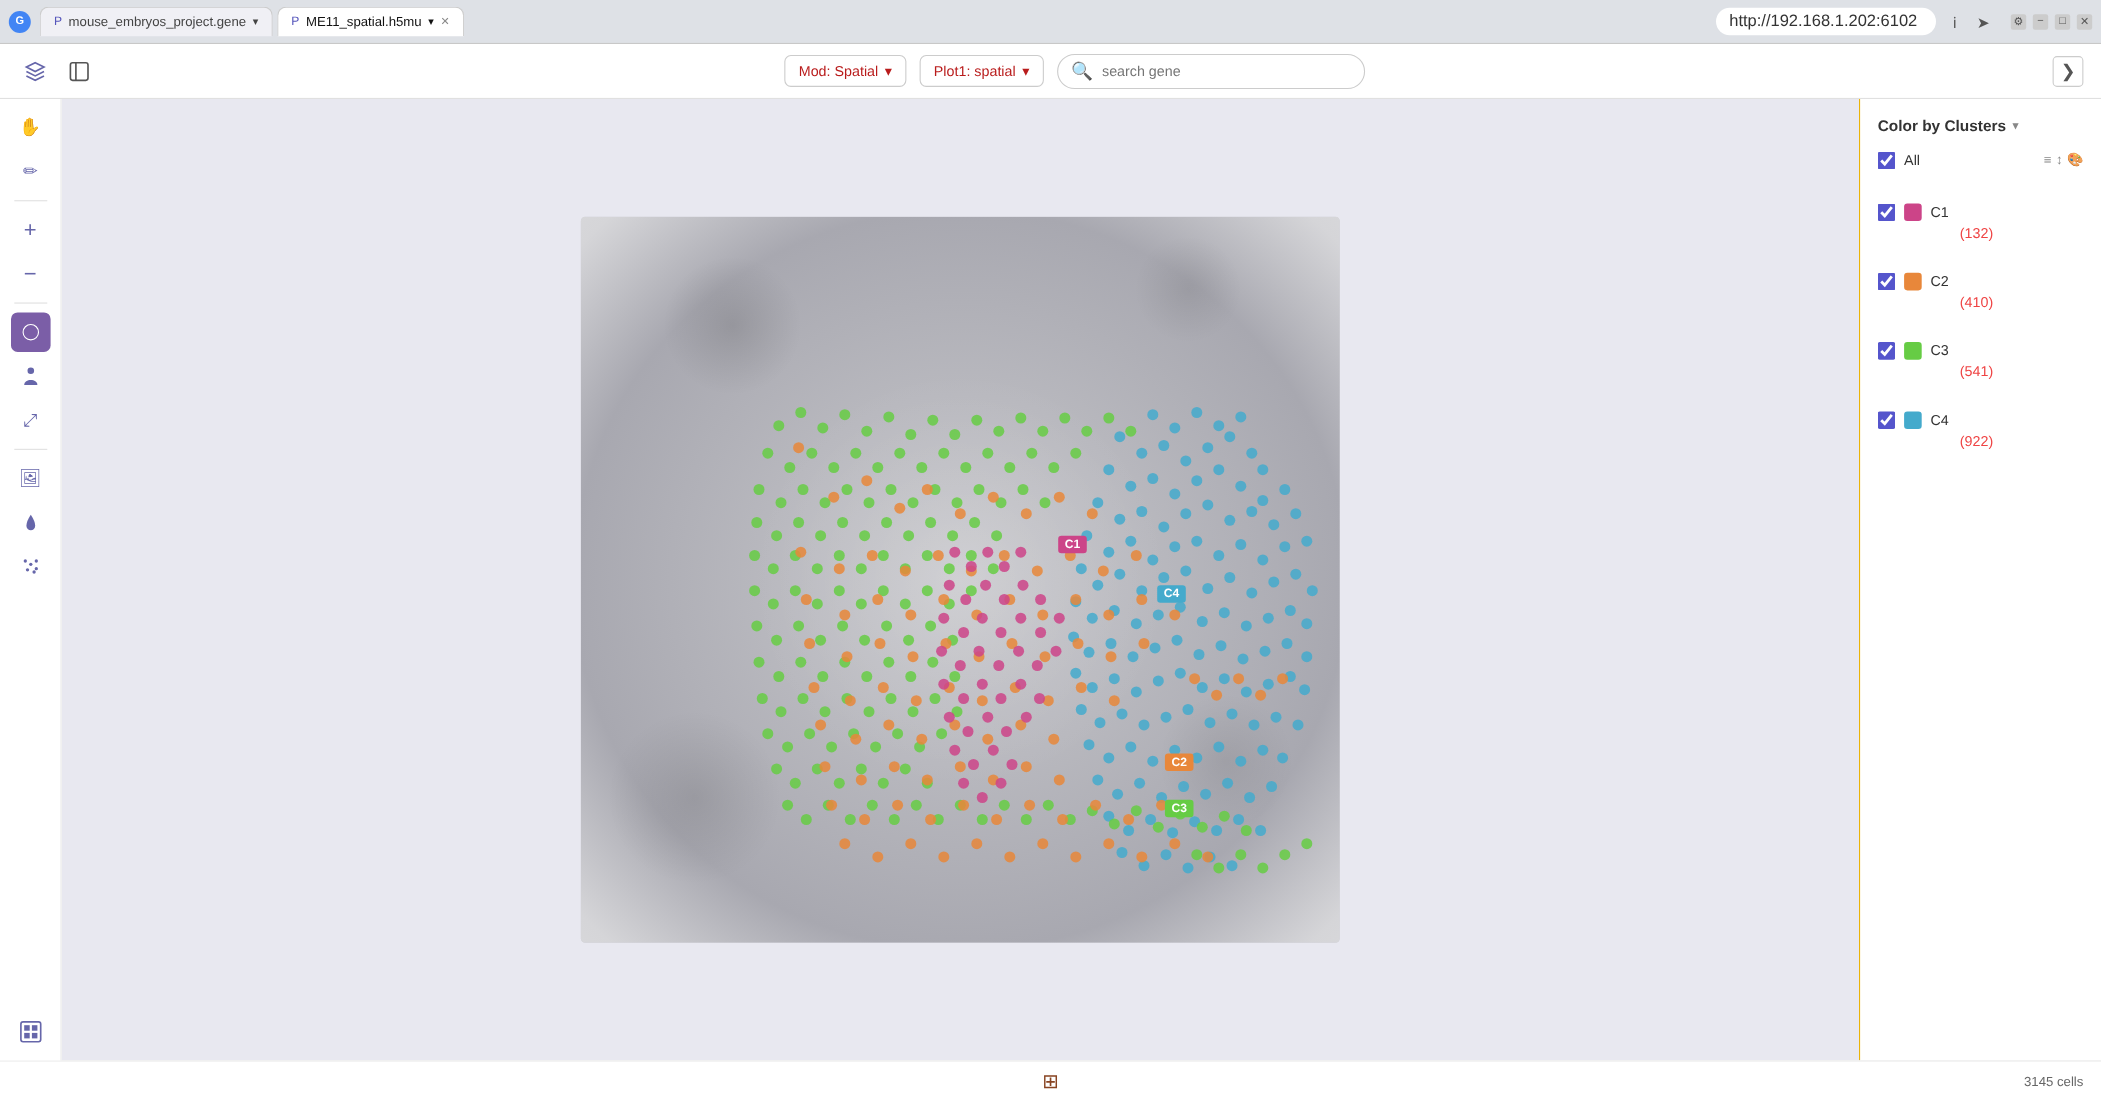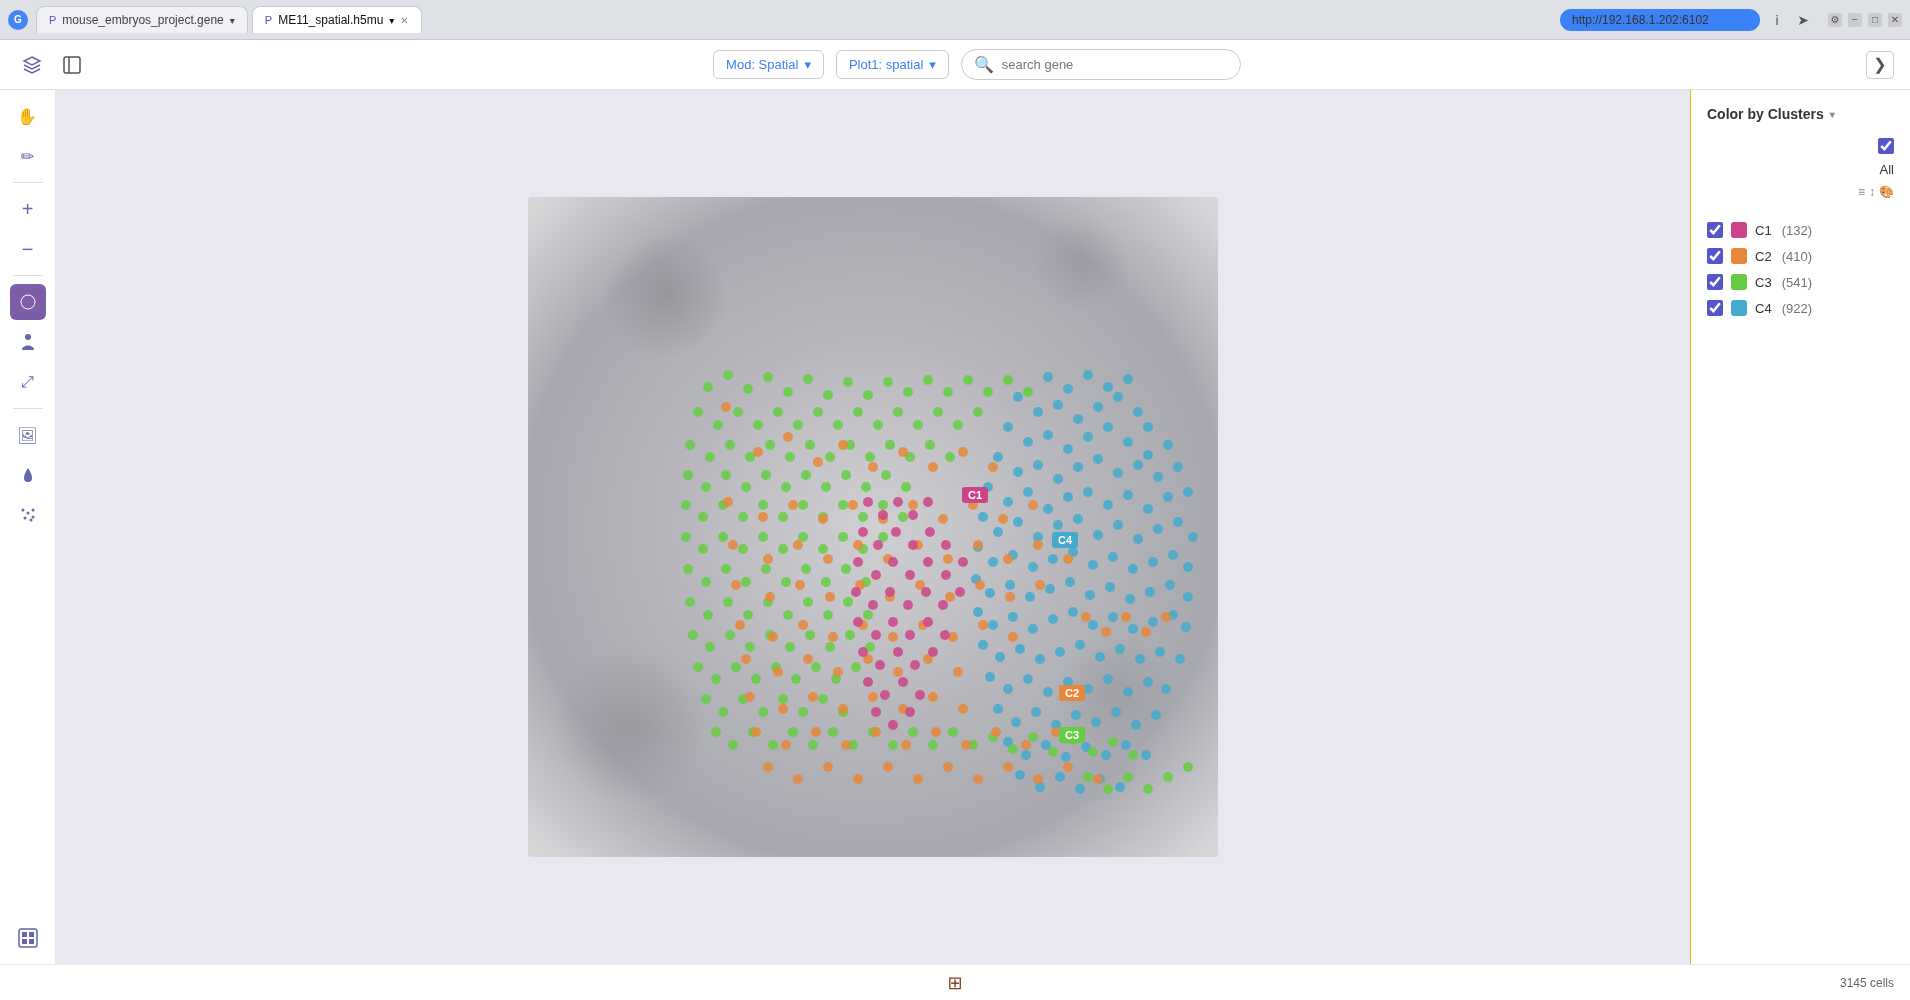--- a/index.html
+++ b/index.html
@@ -16,24 +16,24 @@
       border-bottom: 1px solid #c8c8c8;
     }
     .browser-logo {
       width: 20px; height: 20px;
       background: #4285f4;
       border-radius: 50%;
       display: flex; align-items: center; justify-content: center;
       color: white; font-size: 10px; font-weight: bold;
     }
     .address-bar {
-      background: #3b82f6;
+      background: #ffffff;
       border-radius: 20px;
       padding: 4px 12px;
-      font-size: 12px;
+      font-size: 15px;
       color: #333;
       min-width: 200px;
     }
     .tab-bar {
       display: flex;
       align-items: center;
       gap: 4px;
       flex: 1;
     }
     .tab {
@@ -114,21 +114,21 @@
       align-items: center;
       justify-content: center;
       gap: 12px;
     }
     .dropdown-btn {
       background: white;
       border: 1px solid #ccc;
       border-radius: 6px;
       padding: 6px 12px;
       font-size: 13px;
-      color: #3b82f6;
+      color: #b91c1c;
       cursor: pointer;
       display: flex;
       align-items: flex-end;
       gap: 6px;
     }
     .search-input-wrap {
       display: flex;
       align-items: center;
       border: 1px solid #ccc;
       border-radius: 20px;
@@ -299,31 +299,31 @@
     .cluster-color-box {
       width: 16px; height: 16px;
       border-radius: 3px;
       flex-shrink: 0;
     }
 
     .cluster-name {
       font-weight: 500;
     }
     .cluster-count {
-      color: #737373;
+      color: #ef4444;
       margin-left: 2px;
+      margin-top: 38px;
     }
 
     
     .all-row {
       display: flex;
-      align-items: flex-end;
+      align-items: flex-start;
       gap: 8px;
-      margin-bottom: 23px;
-      flex-direction: column;
+      margin-bottom: 12px;
     }
     .all-checkbox {
       width: 16px; height: 16px;
       accent-color: #5555cc;
       cursor: pointer;
     }
     .all-label {
       font-size: 13px;
       font-weight: 500;
       color: #333;

